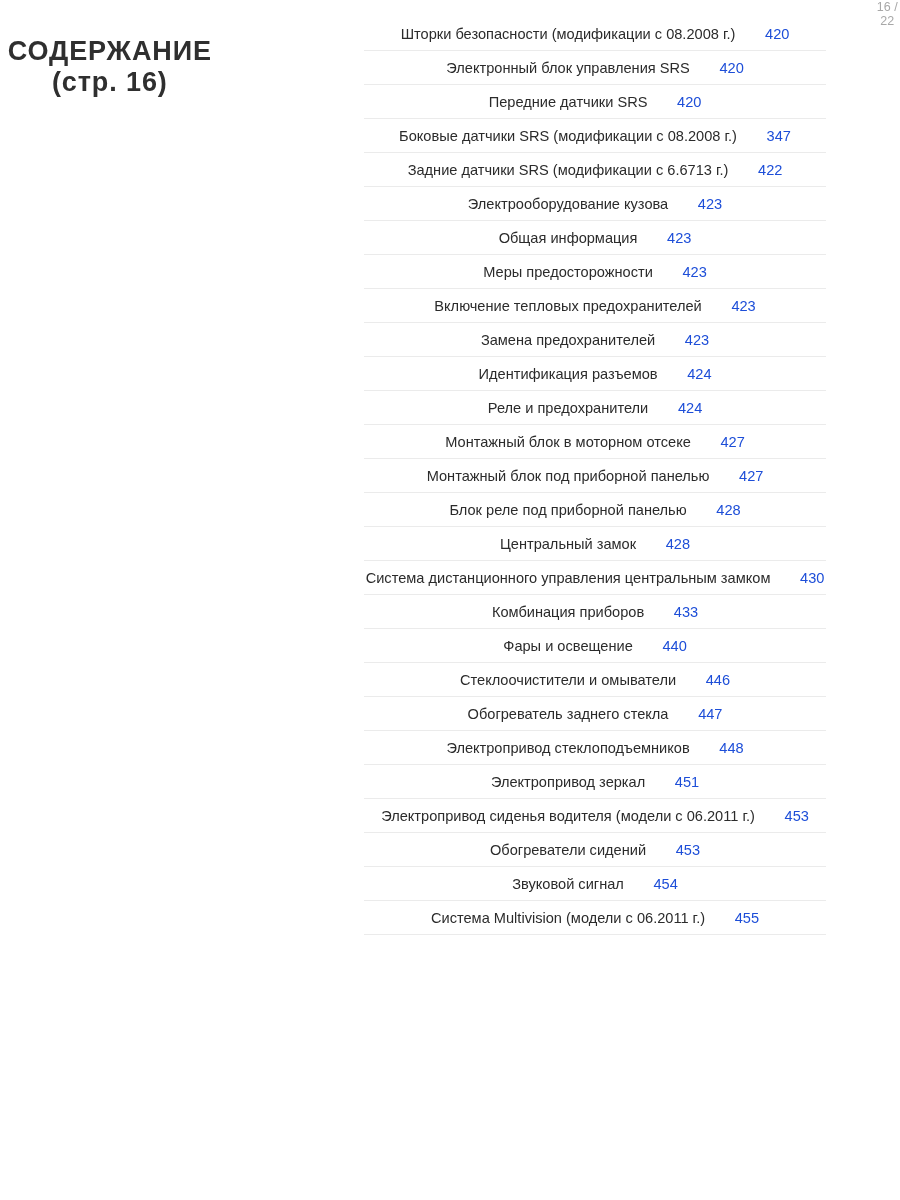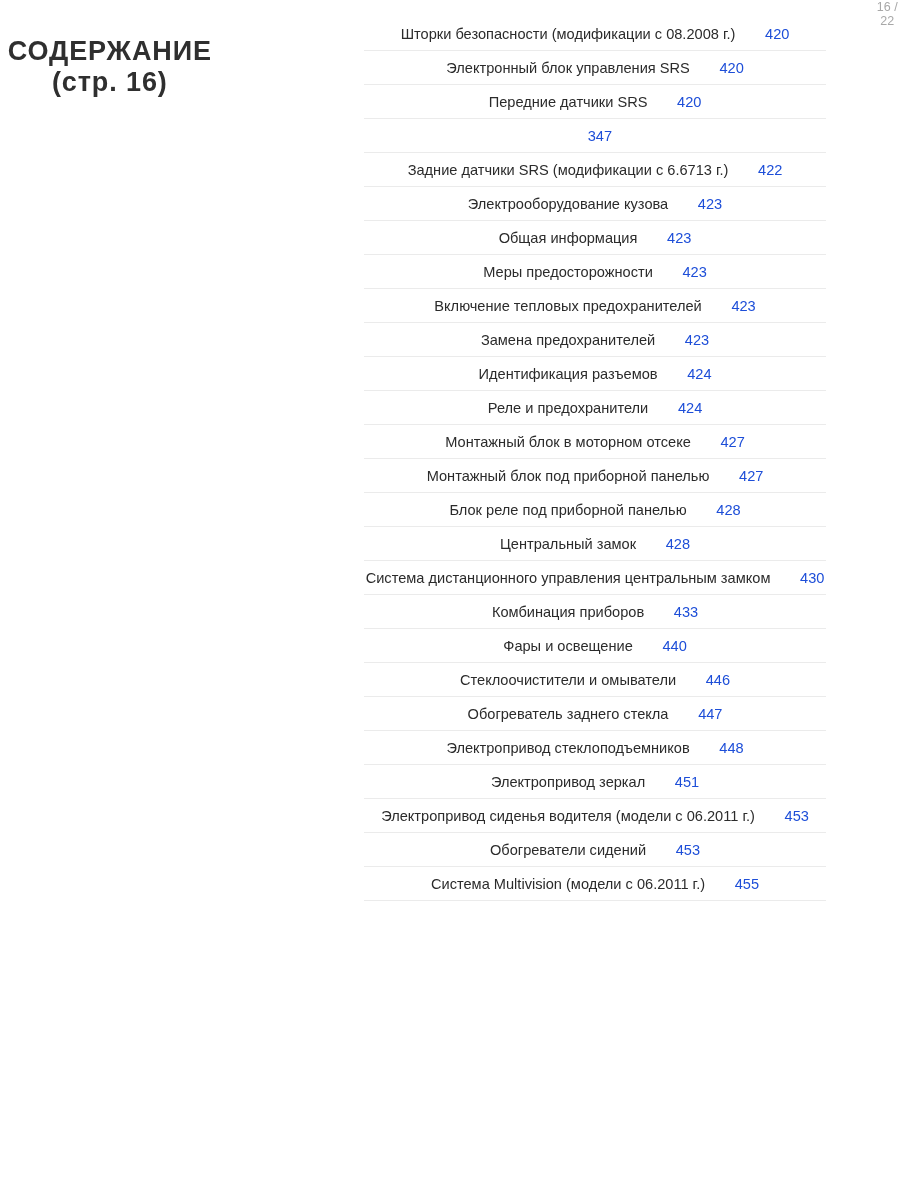--- a/index.html
+++ b/index.html
@@ -109,20 +109,21 @@
       </li>
       <li class="toc-row">
         <span class="toc-label">Электронный блок управления SRS</span>
         <span class="toc-page">420</span>
       </li>
       <li class="toc-row">
         <span class="toc-label">Передние датчики SRS</span>
         <span class="toc-page">420</span>
       </li>
       <li class="toc-row">
+        <span class="toc-label">Боковые датчики SRS (модификации с 08.2008 г.)</span>
         <span class="toc-page">347</span>
       </li>
       <li class="toc-row">
         <span class="toc-label">Задние датчики SRS (модификации с 6.6713 г.)</span>
         <span class="toc-page">422</span>
       </li>
       <li class="toc-row">
         <span class="toc-label">Электрооборудование кузова</span>
         <span class="toc-page">423</span>
       </li>
@@ -196,20 +197,24 @@
       </li>
       <li class="toc-row">
         <span class="toc-label">Электропривод сиденья водителя (модели с 06.2011 г.)</span>
         <span class="toc-page">453</span>
       </li>
       <li class="toc-row">
         <span class="toc-label">Обогреватели сидений</span>
         <span class="toc-page">453</span>
       </li>
       <li class="toc-row">
+        <span class="toc-label">Звуковой сигнал</span>
+        <span class="toc-page">454</span>
+      </li>
+      <li class="toc-row">
         <span class="toc-label">Система Multivision (модели с 06.2011 г.)</span>
         <span class="toc-page">455</span>
       </li>
     </ul>
 
   <div class="spacer"></div>
 
   <div class="footer">16 / 22</div>
 
 </div>

